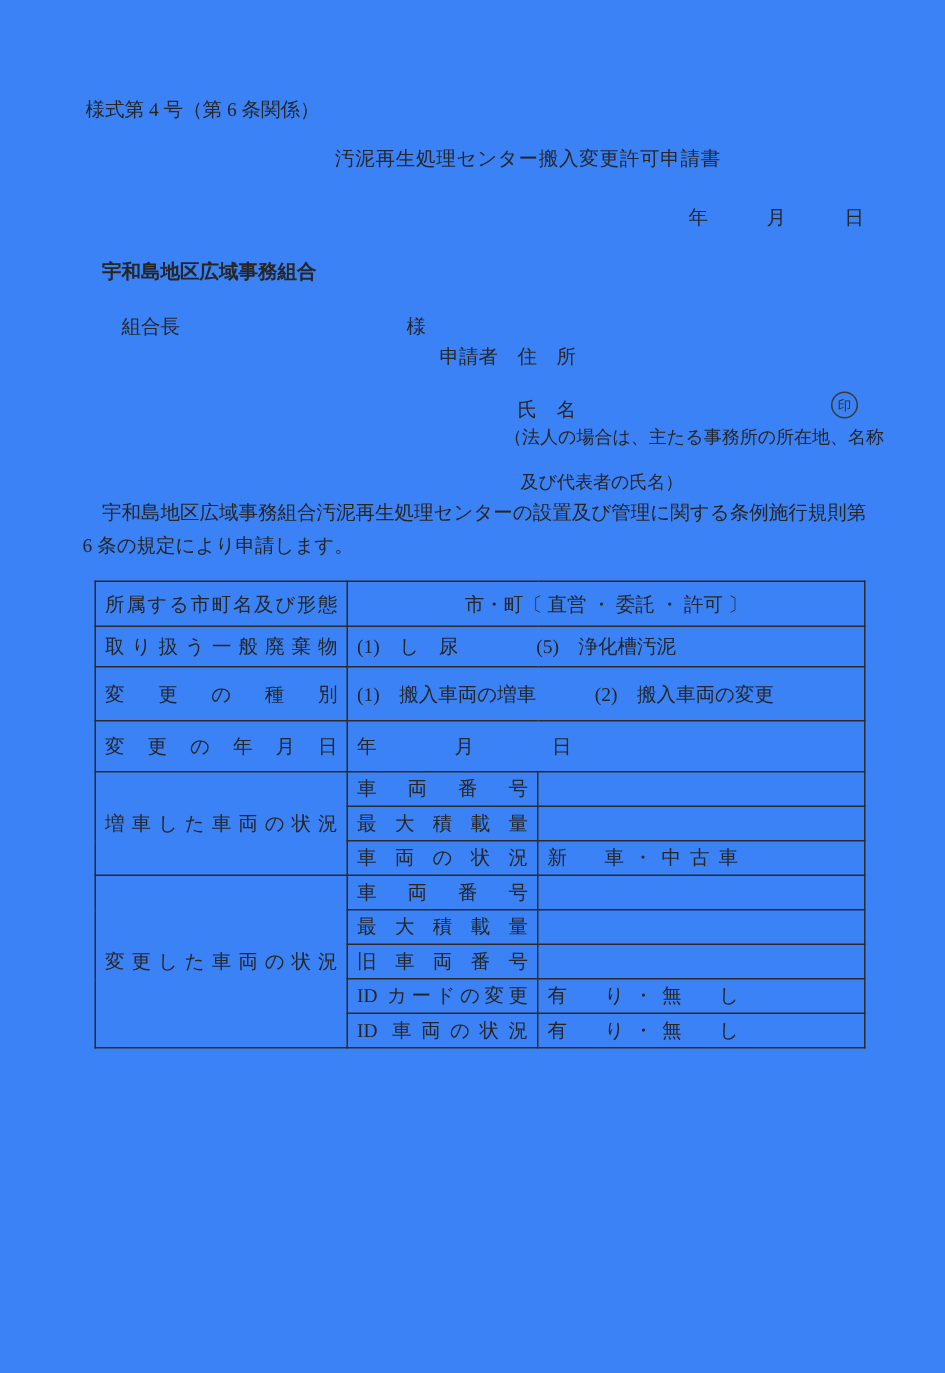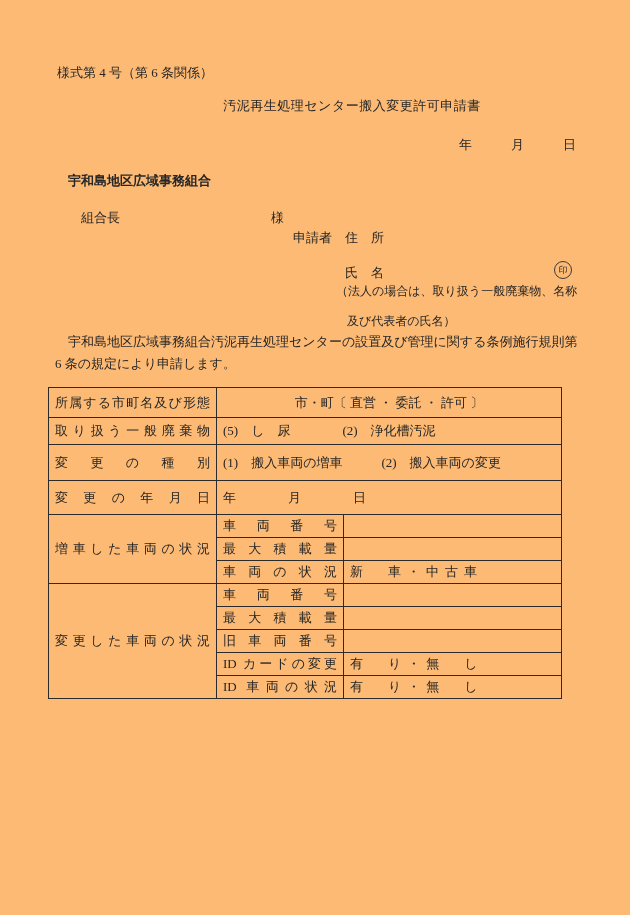--- a/index.html
+++ b/index.html
@@ -1,20 +1,20 @@
 <!DOCTYPE html>
 <html lang="ja"><head>
 <meta charset="utf-8">
 <style>
   html, body { margin: 0; padding: 0; background: #ffffff; }
   .page {
     position: relative;
     width: 630px;
     height: 915px;
-    background: #fdba74;
+    background: #3b82f6;
     font-family: "Liberation Serif", "DejaVu Serif", serif;
     font-size: 13px;
     color: #262626;
     overflow: hidden;
   }
   .abs { position: absolute; white-space: pre; }
   .form-number { left: 57px; top: 64px; }
   .doc-title { left: 0; top: 97px; width: 630px; text-align: center; letter-spacing: 0.5px; padding-left: 37px; }
   .date-top { left: 459px; top: 136px; }
   .addr-org { left: 68px; top: 172px; font-weight: bold; }
@@ -29,21 +29,21 @@
     display: flex; align-items: center; justify-content: center;
     font-size: 9px; line-height: 1; color: #2e2e2e;
   }
   .note1 { left: 336px; top: 283px; font-size: 12px; }
   .note2 { left: 347px; top: 313px; font-size: 12px; }
   .para {
     position: absolute; left: 55px; top: 331px; width: 532px;
     line-height: 22px; white-space: normal;
   }
   table.form-table {
-    position: absolute; left: 48px; top: 387px;
+    position: absolute; left: 63px; top: 387px;
     width: 513px; table-layout: fixed;
     border-collapse: collapse;
     border: 1.5px solid #2b2b2b;
   }
   .form-table col.c1 { width: 168px; }
   .form-table col.c2 { width: 127px; }
   .form-table col.c3 { width: 218px; }
   .form-table th, .form-table td {
     border: 1px solid #2b2b2b;
     font-weight: normal;
@@ -82,39 +82,39 @@
   </div>
 
   <div class="abs applicant-line">申請者　住　所</div>
 
   <div class="abs name-line">氏　名</div>
 
   <span class="seal">
       <span>印</span>
     </span>
 
-  <div class="abs note1">（法人の場合は、取り扱う一般廃棄物、名称</div>
+  <div class="abs note1">（法人の場合は、主たる事務所の所在地、名称</div>
   <div class="abs note2">及び代表者の氏名）</div>
 
   <div class="para">　宇和島地区広域事務組合汚泥再生処理センターの設置及び管理に関する条例施行規則第 6 条の規定により申請します。</div>
 
   <table class="form-table">
     <colgroup>
         <col class="c1">
         <col class="c2">
         <col class="c3">
       </colgroup>
     <tbody>
       <tr class="h30">
         <th class="dist">所属する市町名及び形態</th>
         <td class="val-center" colspan="2">市・町〔 直営 ・ 委託 ・ 許可 〕</td>
       </tr>
       <tr class="h27">
         <th class="dist">取り扱う一般廃棄物</th>
-        <td class="val-left" colspan="2">(5)　し　尿　　　　(2)　浄化槽汚泥</td>
+        <td class="val-left" colspan="2">(1)　し　尿　　　　(5)　浄化槽汚泥</td>
       </tr>
       <tr class="h36">
         <th class="dist">変更の種別</th>
         <td class="val-left" colspan="2">(1)　搬入車両の増車　　　(2)　搬入車両の変更</td>
       </tr>
       <tr class="h34">
         <th class="dist">変更の年月日</th>
         <td class="val-date" colspan="2">年　　　　月　　　　日</td>
       </tr>
 

